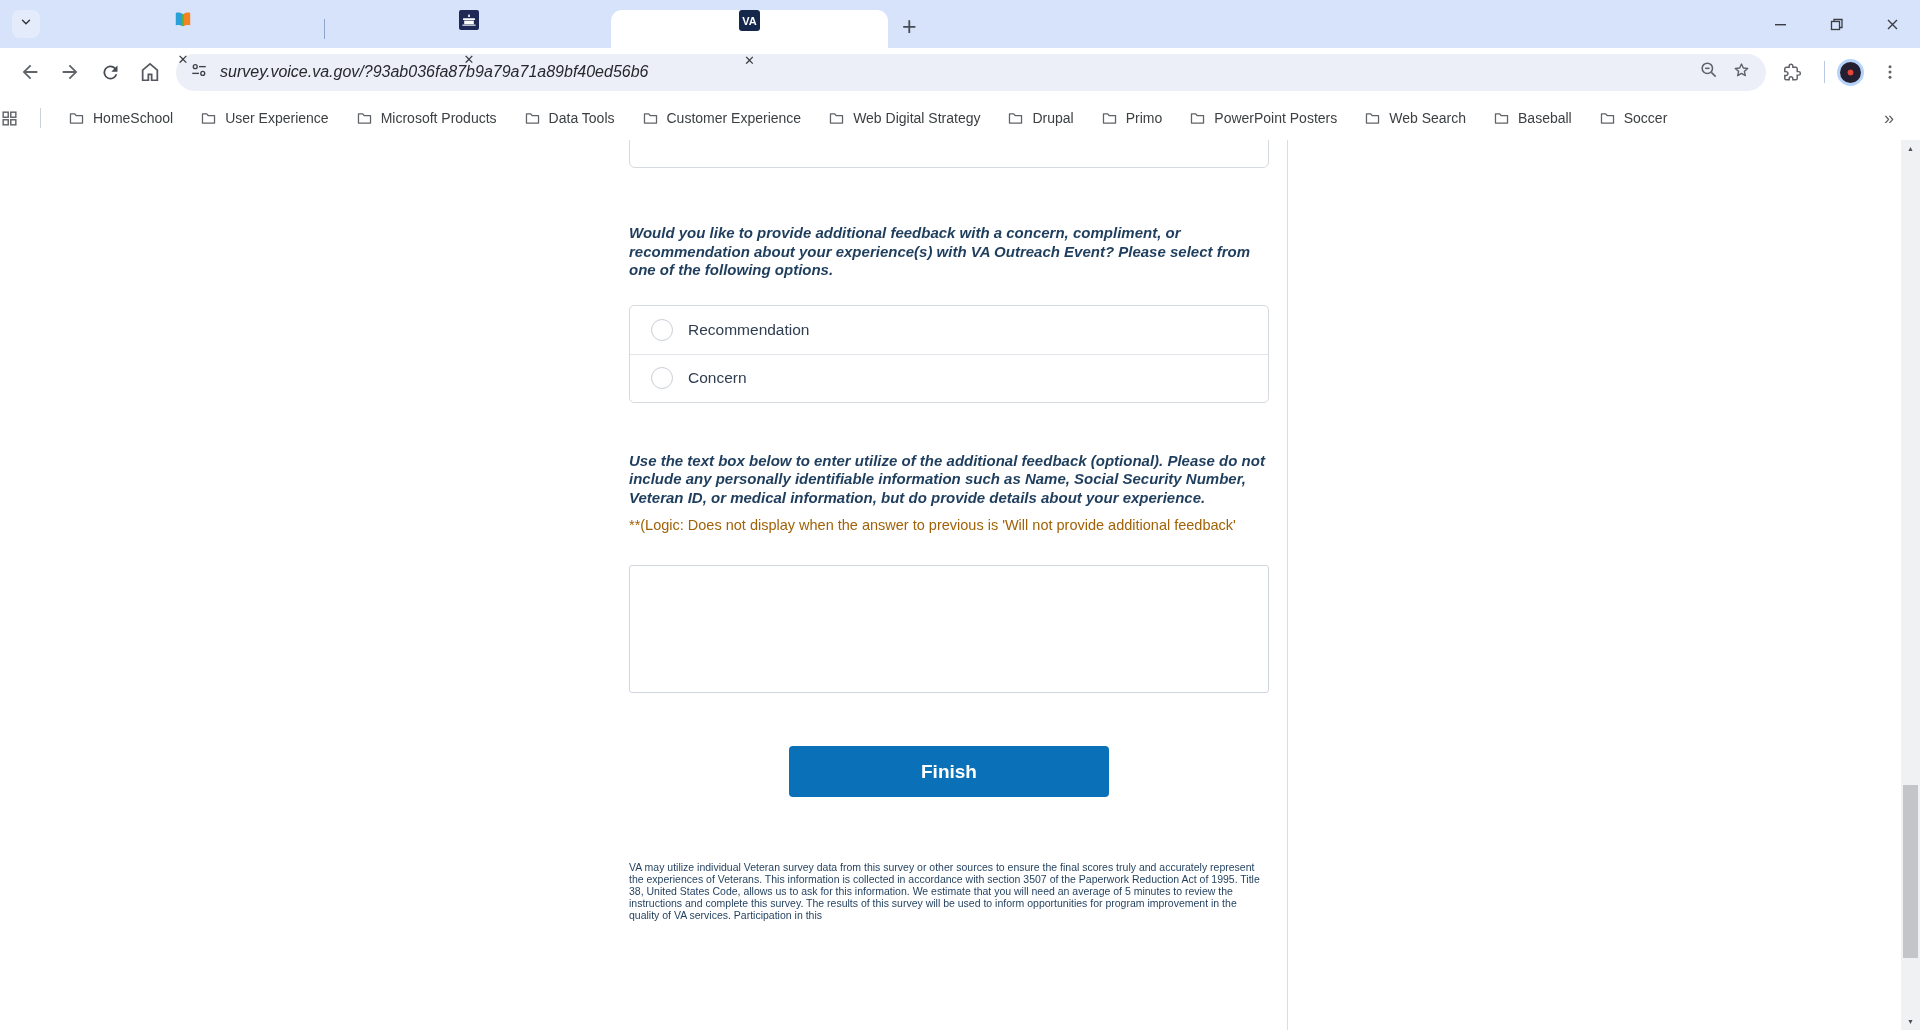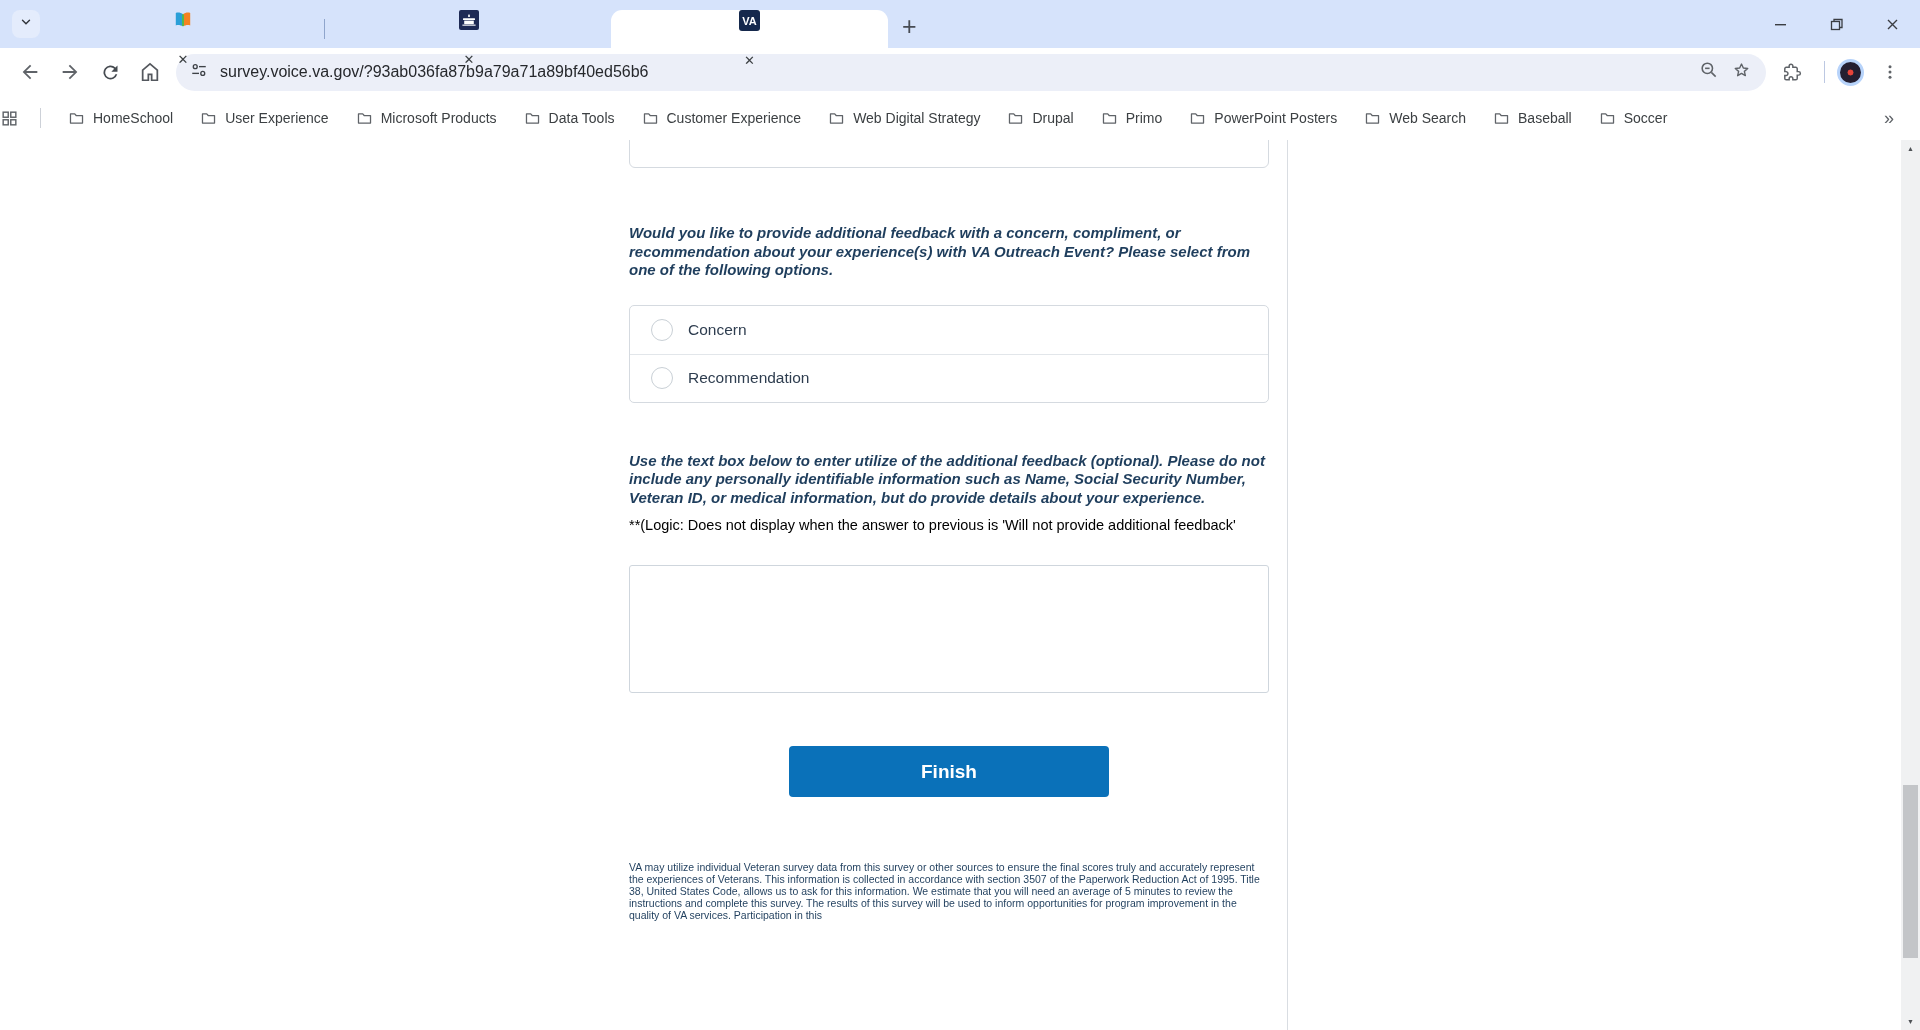--- a/index.html
+++ b/index.html
@@ -18,21 +18,21 @@
   .tab-sep { width:1px; height:20px; background:#8fa5cc; margin:0 2px 9px 2px; align-self:center; margin-top:auto; }
   .newtab { font-size:25px; font-weight:300; color:#474c54; margin:0 0 12px 14px; line-height:20px; cursor:pointer; }
   .win-controls { position:absolute; right:0; top:0; height:48px; display:flex; }
   .win-btn { width:56px; height:48px; display:flex; align-items:center; justify-content:center; cursor:pointer; }
 
   .favicon { width:20px; height:20px; flex:none; }
   .va-fav { width:21px; height:21px; background:#15284c; border-radius:3px; color:#fff; font-weight:bold;
             font-size:11px; display:flex; align-items:center; justify-content:center; flex:none; }
 
   
-  .toolbar { height:48px; background:#fff; display:flex; align-items:center; padding:0 10px; }
+  .toolbar { height:48px; background:#fff; display:flex; align-items:center; padding:0 10px;font-style:italic; }
   .nav-btn { width:40px; height:40px; display:flex; align-items:center; justify-content:center; cursor:pointer; }
   .omnibox { flex:1; height:37px; background:#eceff8; border-radius:19px; margin:0 6px; display:flex;
              align-items:center; padding:0 14px; gap:12px; }
   .url { flex:1; font-size:16px; color:#26282c; white-space:nowrap; overflow:hidden; }
   .right-tools { display:flex; align-items:center; gap:6px; }
   .tool-sep { width:1px; height:22px; background:#bcc8e2; margin:0 6px; }
   .avatar { width:27px; height:27px; border-radius:50%; border:3px solid #b7d3fa; cursor:pointer;
             background:radial-gradient(circle, #e8443a 0 18%, #241f31 22% 66%, #41517a 100%); }
 
   
@@ -58,21 +58,21 @@
   .q { margin-top:56px; font-weight:bold; color:#1f3e5d; font-size:15px; line-height:18.5px;font-style:italic; }
   .q2 { margin-top:49px; }
 
   .optionsbox { margin-top:25px; border:1px solid #d5dae0; border-radius:5px; background:#fff; }
   .opt { height:48px; display:flex; align-items:center; gap:15px; padding-left:21px;
          border-top:1px solid #e2e6ea; cursor:pointer; }
   .opt:first-child { border-top:none; }
   .radio { width:22px; height:22px; border-radius:50%; border:1px solid #c9d0d6; background:#fff; flex:none; }
   .opt-label { font-size:15.5px; color:#2e3d4f; }
 
-  .logic { margin-top:10px; font-size:14.5px; color:#000000; }
+  .logic { margin-top:10px; font-size:14.5px; color:#a16207; }
 
   .feedback-text { margin-top:32px; width:640px; height:128px; border:1px solid #cfd6dd; border-radius:3px;
                    resize:none; background:#fff; font-family:"Liberation Sans", sans-serif; font-size:15px;
                    padding:8px; display:block; }
   .finish { margin:53px auto 0; display:block; width:320px; height:51px; background:#0a71b9; color:#fff;
             font-weight:bold; font-size:19px; border:none; border-radius:4px; cursor:pointer;
             font-family:"Liberation Sans", sans-serif; }
   .fineprint { margin-top:64px; font-size:10.5px; line-height:12px; color:#1f3e5d; }
 
   
@@ -309,25 +309,25 @@
     <div class="cutbox">
       <span class="checkbox"></span>
       <span class="cutlabel">White</span>
     </div>
 
     <div class="q">Would you like to provide additional feedback with a concern, compliment, or recommendation about your experience(s) with VA Outreach Event? Please select from one of the following options.</div>
 
     <div class="optionsbox">
       <div class="opt">
         <span class="radio"></span>
-        <span class="opt-label">Concern</span>
+        <span class="opt-label">Recommendation</span>
       </div>
       <div class="opt">
         <span class="radio"></span>
-        <span class="opt-label">Recommendation</span>
+        <span class="opt-label">Concern</span>
       </div>
     </div>
 
     <div class="q q2">Use the text box below to enter utilize of the additional feedback (optional). Please do not include any personally identifiable information such as Name,  Social Security Number, Veteran ID, or medical information, but do provide details about your experience.</div>
     <div class="logic">**(Logic: Does not display when the answer to previous is 'Will not provide additional feedback'</div>
 
     <textarea class="feedback-text" style=""></textarea>
 
     <button class="finish">Finish</button>
 

